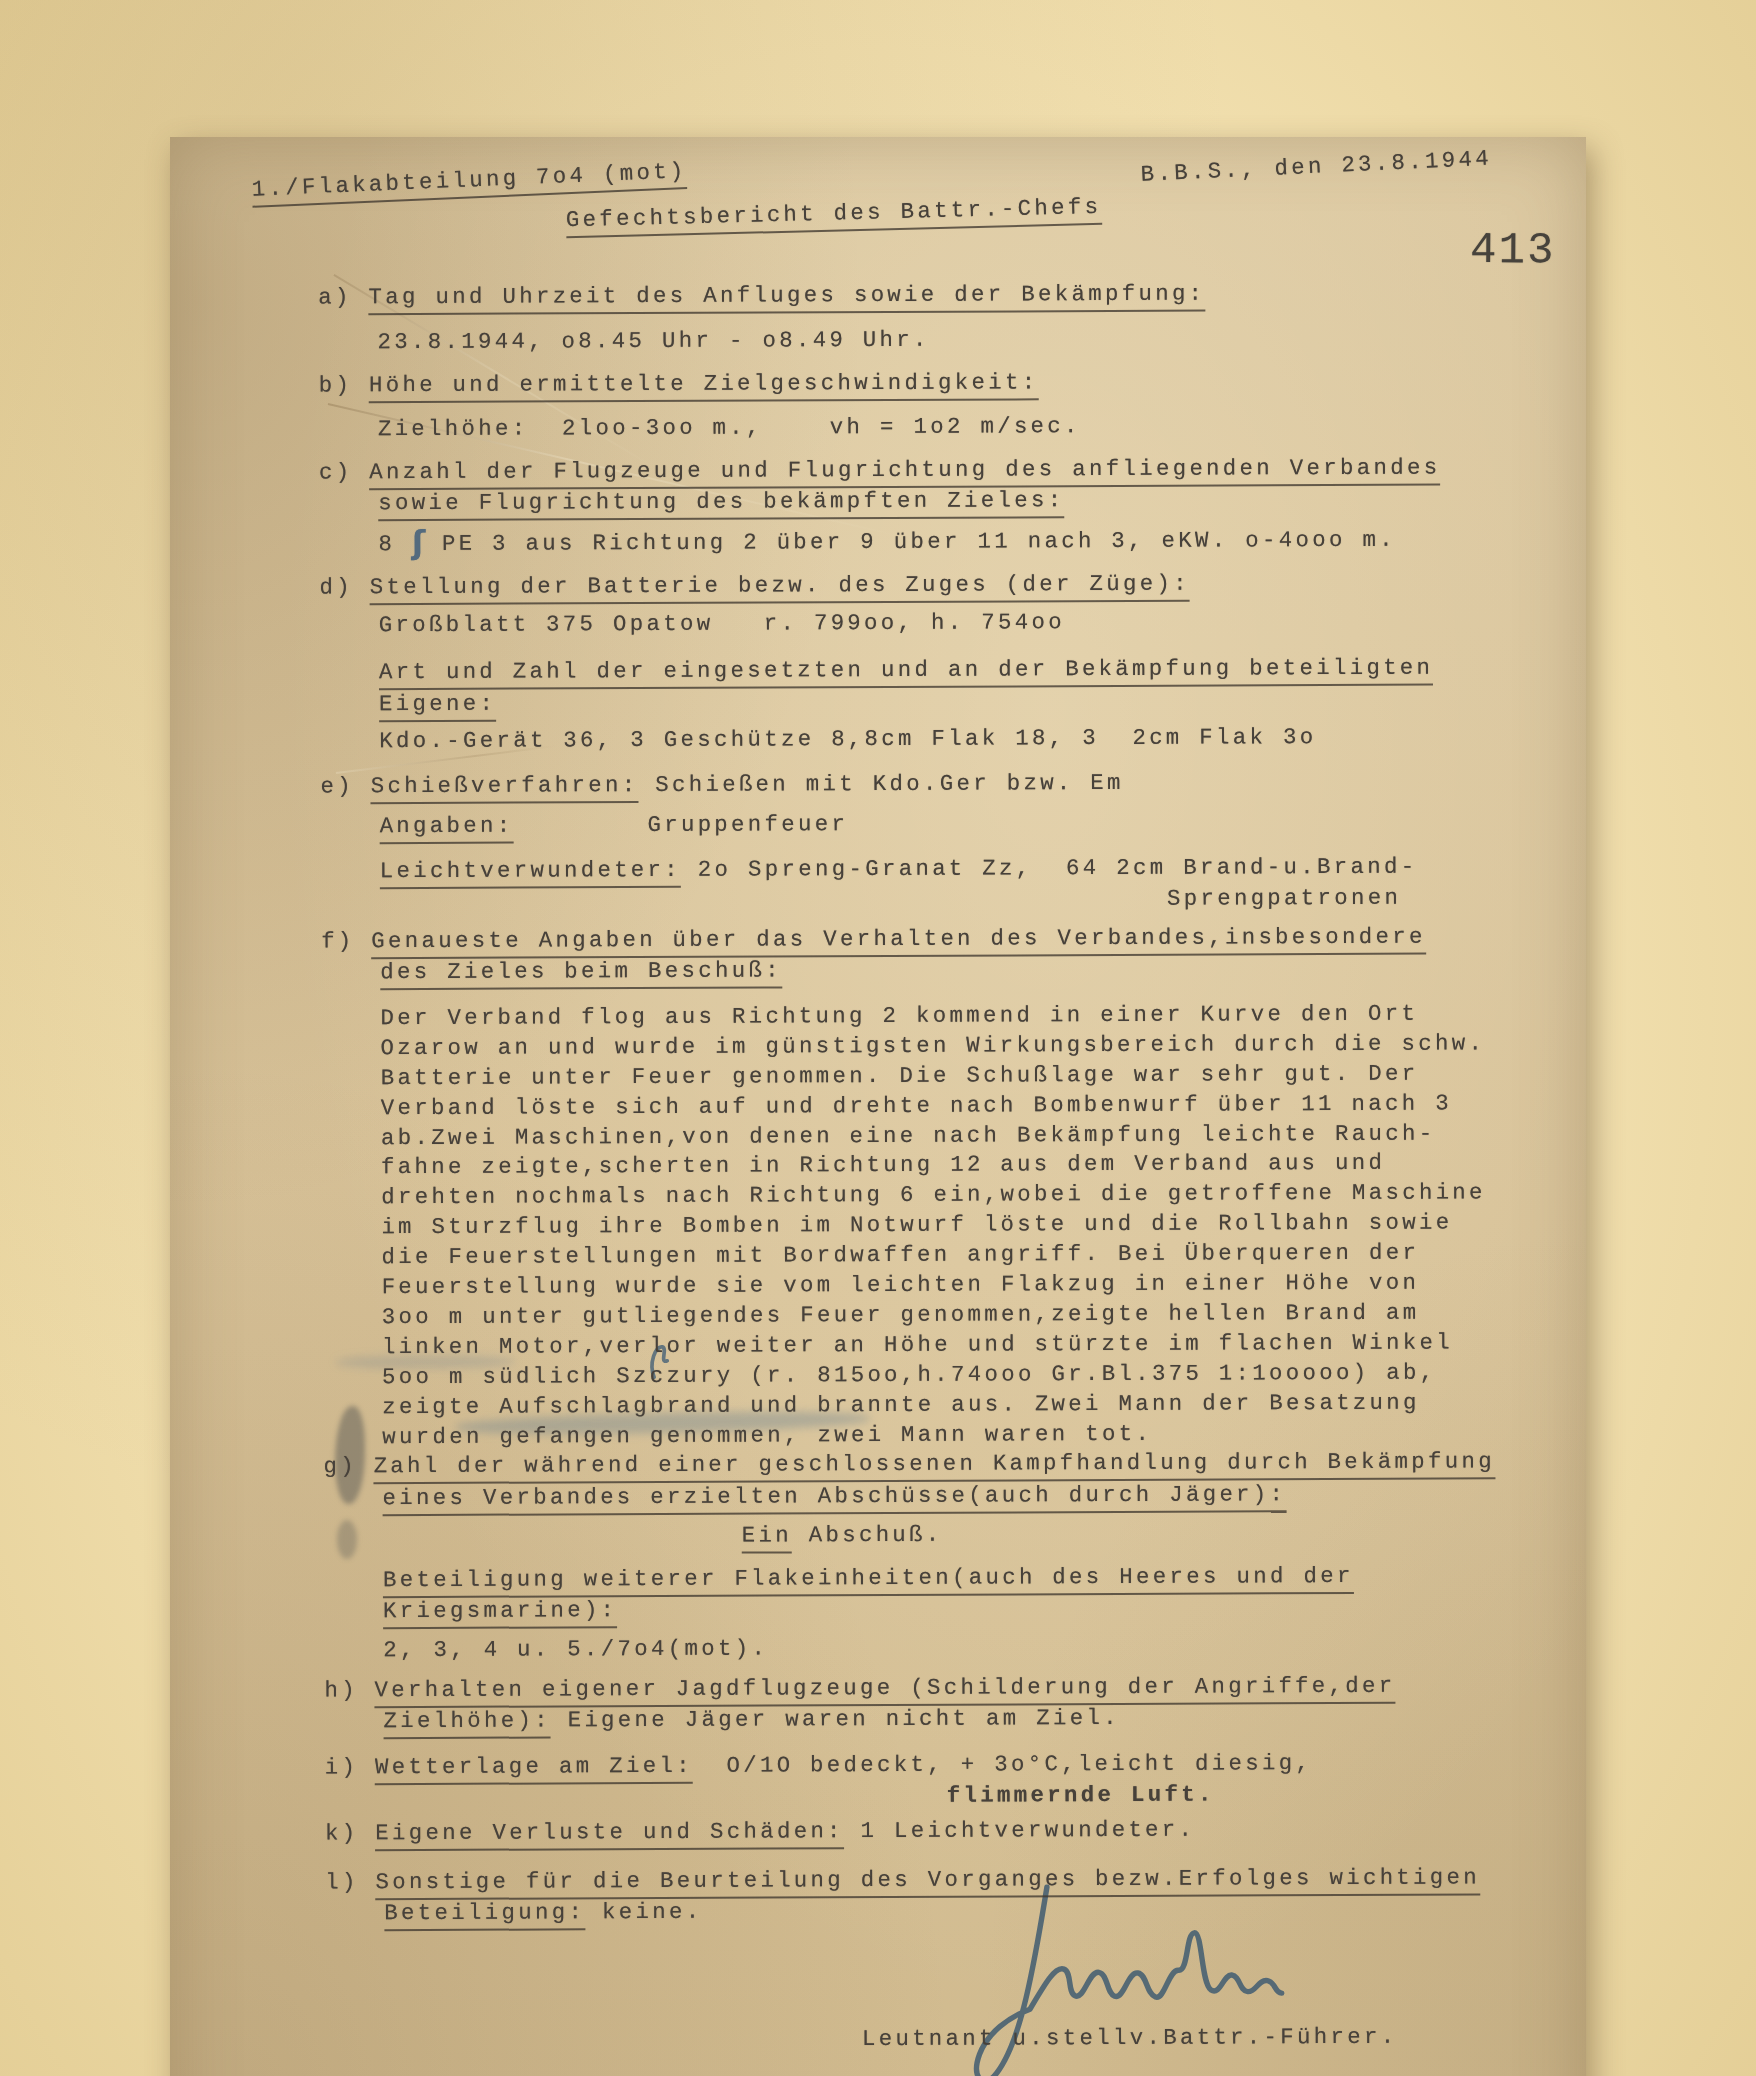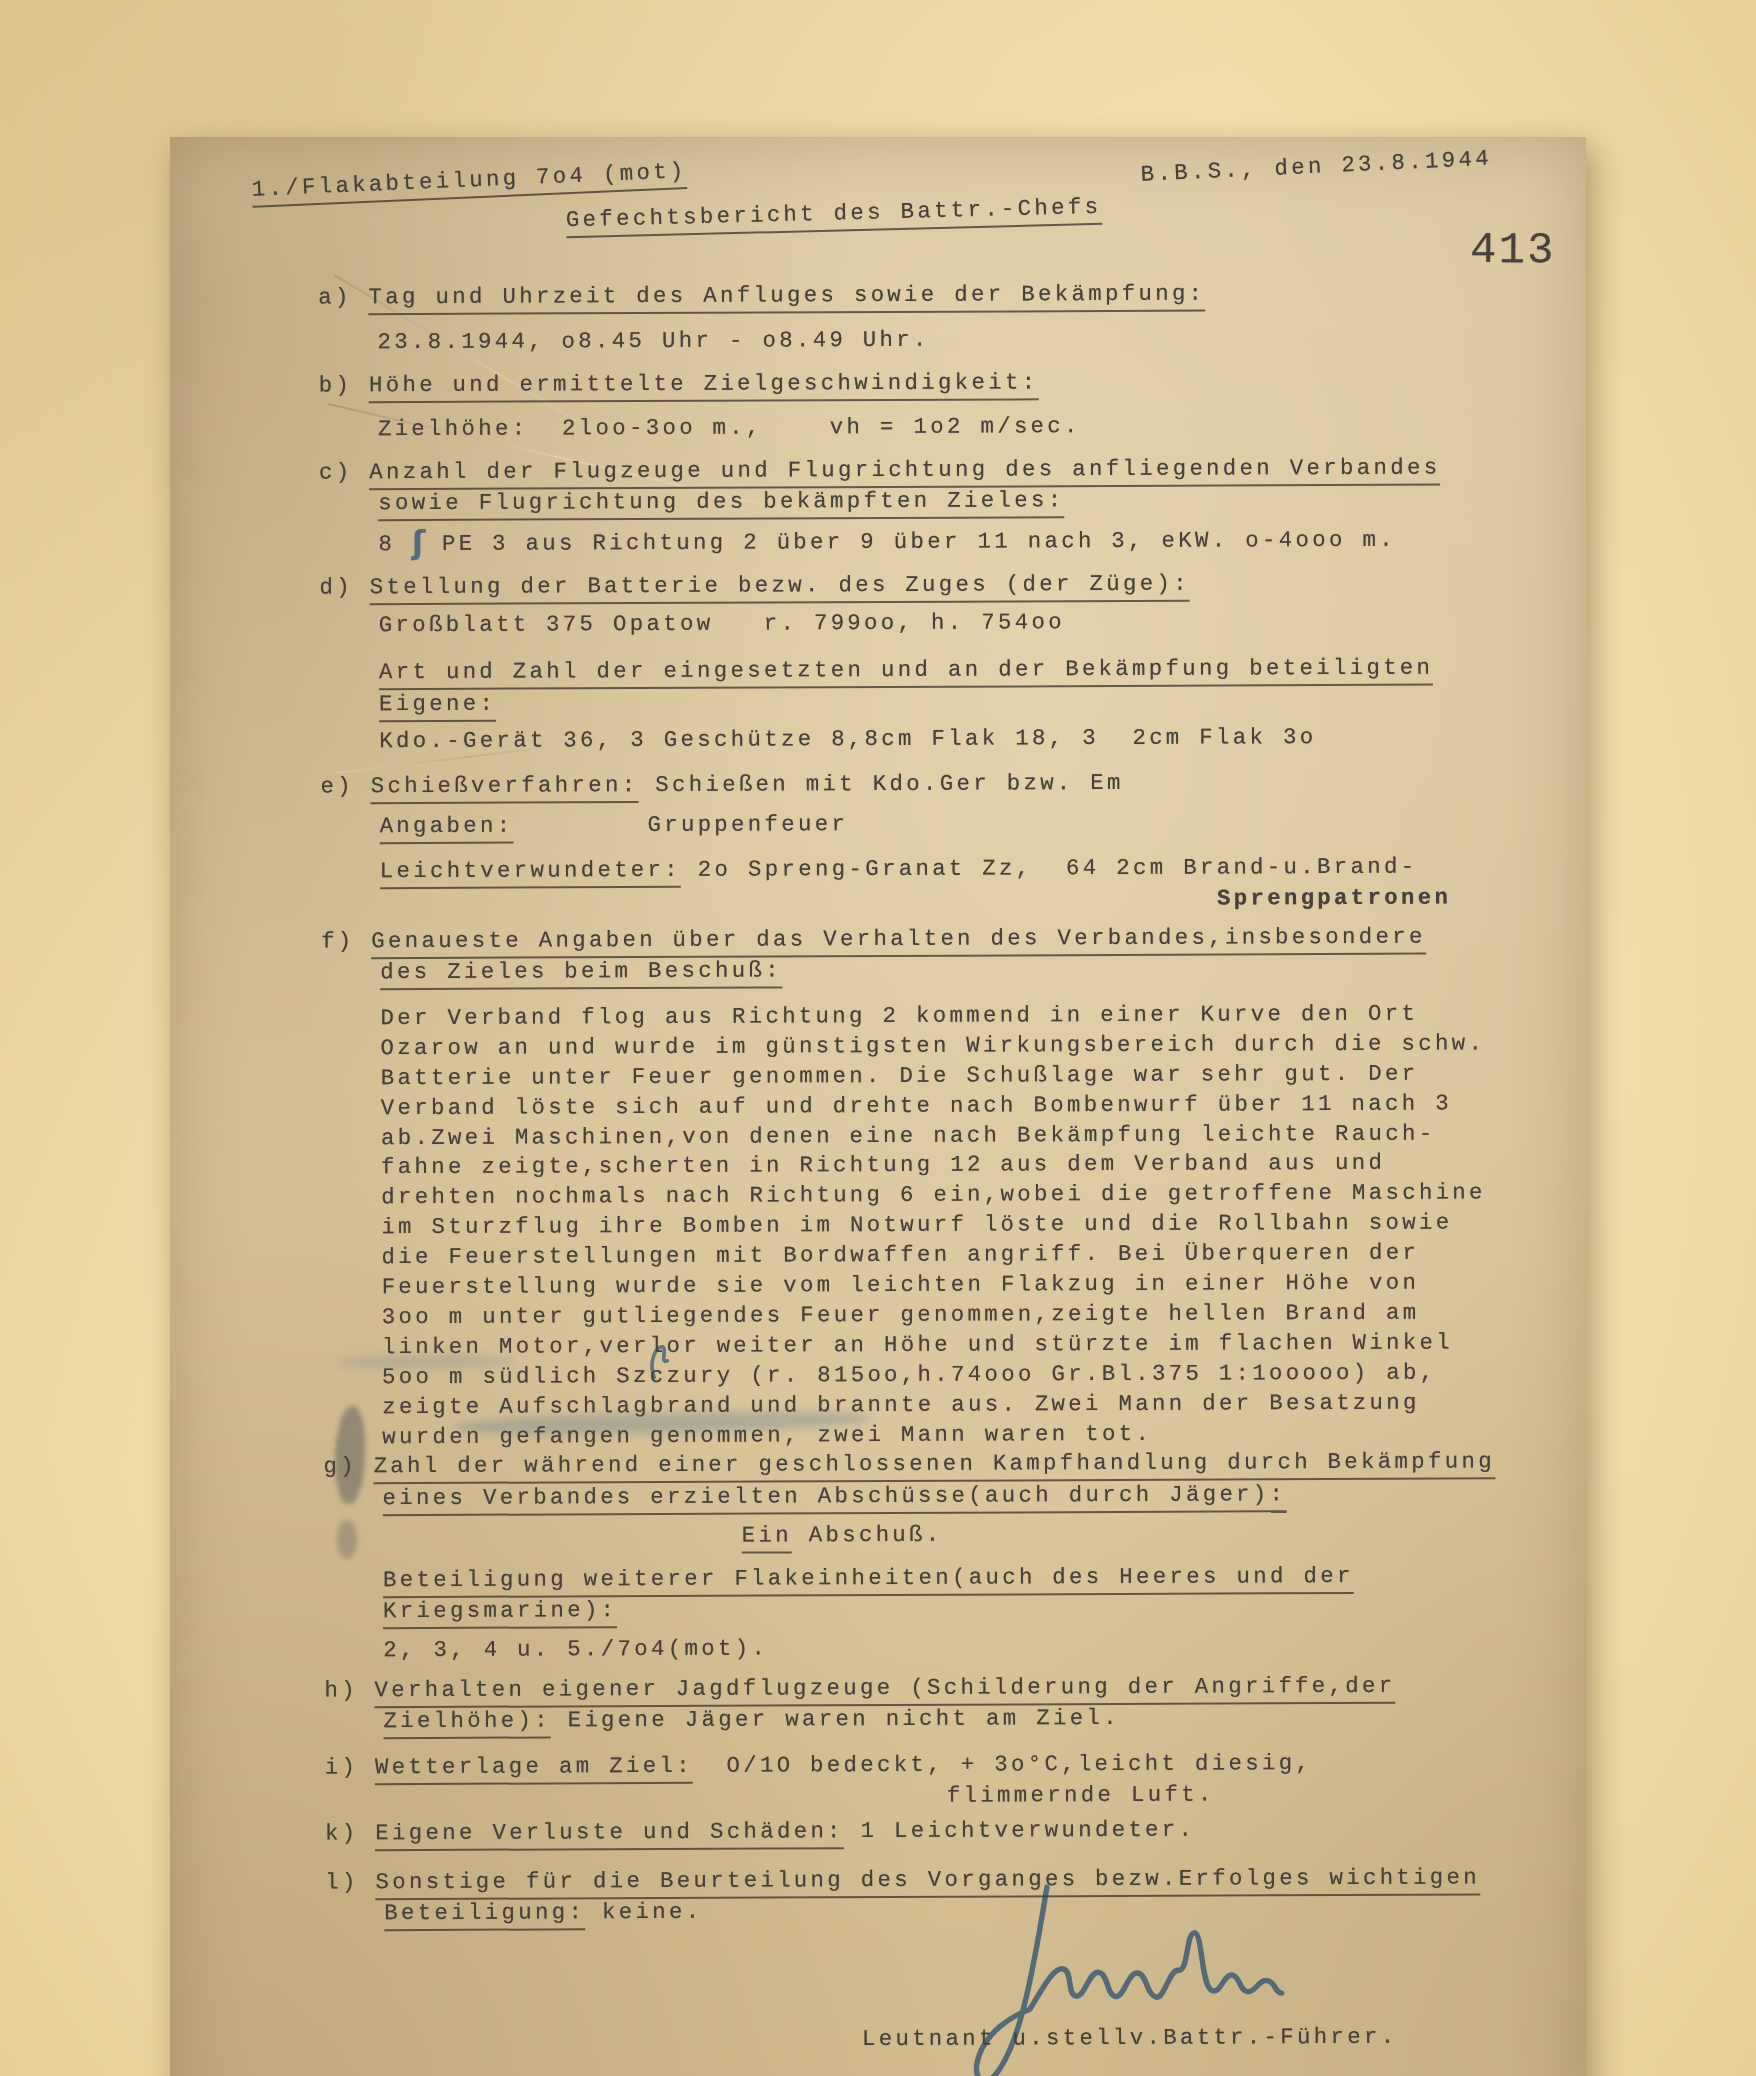--- a/index.html
+++ b/index.html
@@ -90,21 +90,21 @@
     <div class="line" style="left: 376px; top: 488px;"><span class="u ">sowie Flugrichtung des bekämpften Zieles:</span></div>
     <div class="line" style="left: 376px; top: 529px;"><span class="">8 </span><span class="blue">ʃ</span><span class=""> PE 3 aus Richtung 2 über 9 über 11 nach 3, eKW. o-4ooo m.</span></div>
     <div class="line" style="left: 317px; top: 572px;"><span class="">d) </span><span class="u ">Stellung der Batterie bezw. des Zuges (der Züge):</span></div>
     <div class="line" style="left: 376px; top: 610px;"><span class="">Großblatt 375 Opatow   r. 799oo, h. 754oo</span></div>
     <div class="line" style="left: 376px; top: 657px;"><span class="u ">Art und Zahl der eingesetzten und an der Bekämpfung beteiligten</span></div>
     <div class="line" style="left: 376px; top: 689px;"><span class="u ">Eigene:</span></div>
     <div class="line" style="left: 376px; top: 726px;"><span class="">Kdo.-Gerät 36, 3 Geschütze 8,8cm Flak 18, 3  2cm Flak 3o</span></div>
     <div class="line" style="left: 317px; top: 771px;"><span class="">e) </span><span class="u ">Schießverfahren:</span><span class=""> Schießen mit Kdo.Ger bzw. Em</span></div>
     <div class="line" style="left: 376px; top: 811px;"><span class="u ">Angaben:</span><span class="">        Gruppenfeuer</span></div>
     <div class="line" style="left: 376px; top: 856px;"><span class="u ">Leichtverwundeter:</span><span class=""> 2o Spreng-Granat Zz,  64 2cm Brand-u.Brand-</span></div>
-    <div class="line" style="left: 1213px; top: 887px; font-weight: bold;"><span class="">Sprengpatronen</span></div>
+    <div class="line" style="left: 1163px; top: 887px;"><span class="">Sprengpatronen</span></div>
     <div class="line" style="left: 317px; top: 926px;"><span class="">f) </span><span class="u ">Genaueste Angaben über das Verhalten des Verbandes,insbesondere</span></div>
     <div class="line" style="left: 376px; top: 957px;"><span class="u ">des Zieles beim Beschuß:</span></div>
     <div class="line" style="left: 376px; top: 1003px;"><span class="">Der Verband flog aus Richtung 2 kommend in einer Kurve den Ort</span></div>
     <div class="line" style="left: 376px; top: 1033px;"><span class="">Ozarow an und wurde im günstigsten Wirkungsbereich durch die schw.</span></div>
     <div class="line" style="left: 376px; top: 1063px;"><span class="">Batterie unter Feuer genommen. Die Schußlage war sehr gut. Der</span></div>
     <div class="line" style="left: 376px; top: 1093px;"><span class="">Verband löste sich auf und drehte nach Bombenwurf über 11 nach 3</span></div>
     <div class="line" style="left: 376px; top: 1123px;"><span class="">ab.Zwei Maschinen,von denen eine nach Bekämpfung leichte Rauch-</span></div>
     <div class="line" style="left: 376px; top: 1152px;"><span class="">fahne zeigte,scherten in Richtung 12 aus dem Verband aus und</span></div>
     <div class="line" style="left: 376px; top: 1182px;"><span class="">drehten nochmals nach Richtung 6 ein,wobei die getroffene Maschine</span></div>
     <div class="line" style="left: 376px; top: 1212px;"><span class="">im Sturzflug ihre Bomben im Notwurf löste und die Rollbahn sowie</span></div>
@@ -117,19 +117,19 @@
     <div class="line" style="left: 376px; top: 1422px;"><span class="">wurden gefangen genommen, zwei Mann waren tot.</span></div>
     <div class="line" style="left: 317px; top: 1451px;"><span class="">g) </span><span class="u ">Zahl der während einer geschlossenen Kampfhandlung durch Bekämpfung</span></div>
     <div class="line" style="left: 376px; top: 1483px;"><span class="u ">eines Verbandes erzielten Abschüsse(auch durch Jäger):</span></div>
     <div class="line" style="left: 735px; top: 1522px;"><span class="u ">Ein</span><span class=""> Abschuß.</span></div>
     <div class="line" style="left: 376px; top: 1565px;"><span class="u ">Beteiligung weiterer Flakeinheiten(auch des Heeres und der</span></div>
     <div class="line" style="left: 376px; top: 1596px;"><span class="u ">Kriegsmarine):</span></div>
     <div class="line" style="left: 376px; top: 1635px;"><span class="">2, 3, 4 u. 5./7o4(mot).</span></div>
     <div class="line" style="left: 317px; top: 1675px;"><span class="">h) </span><span class="u ">Verhalten eigener Jagdflugzeuge (Schilderung der Angriffe,der</span></div>
     <div class="line" style="left: 376px; top: 1706px;"><span class="u ">Zielhöhe):</span><span class=""> Eigene Jäger waren nicht am Ziel.</span></div>
     <div class="line" style="left: 317px; top: 1752px;"><span class="">i) </span><span class="u ">Wetterlage am Ziel:</span><span class="">  O/1O bedeckt, + 3o°C,leicht diesig,</span></div>
-    <div class="line" style="left: 939px; top: 1783px;"><span class="">flimmernde Luft.</span></div>
+    <div class="line" style="left: 939px; top: 1783px; font-weight: bold;"><span class="">flimmernde Luft.</span></div>
     <div class="line" style="left: 317px; top: 1818px;"><span class="">k) </span><span class="u ">Eigene Verluste und Schäden:</span><span class=""> 1 Leichtverwundeter.</span></div>
     <div class="line" style="left: 317px; top: 1867px;"><span class="">l) </span><span class="u ">Sonstige für die Beurteilung des Vorganges bezw.Erfolges wichtigen</span></div>
     <div class="line" style="left: 376px; top: 1898px;"><span class="u ">Beteiligung:</span><span class=""> keine.</span></div>
     <div class="line" style="left: 853px; top: 2026px;"><span class="">Leutnant u.stellv.Battr.-Führer.</span></div>
   </div>
 
 
 </body></html>

